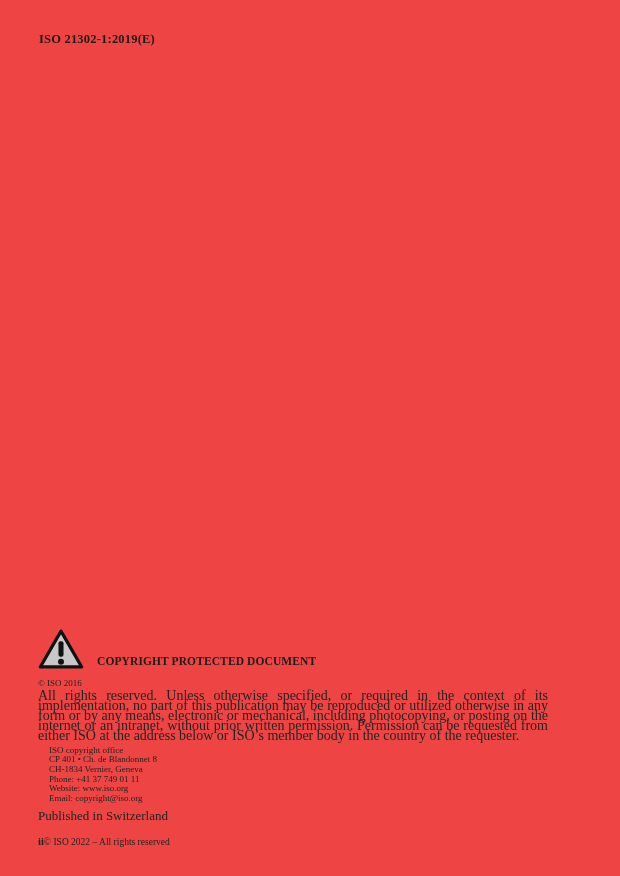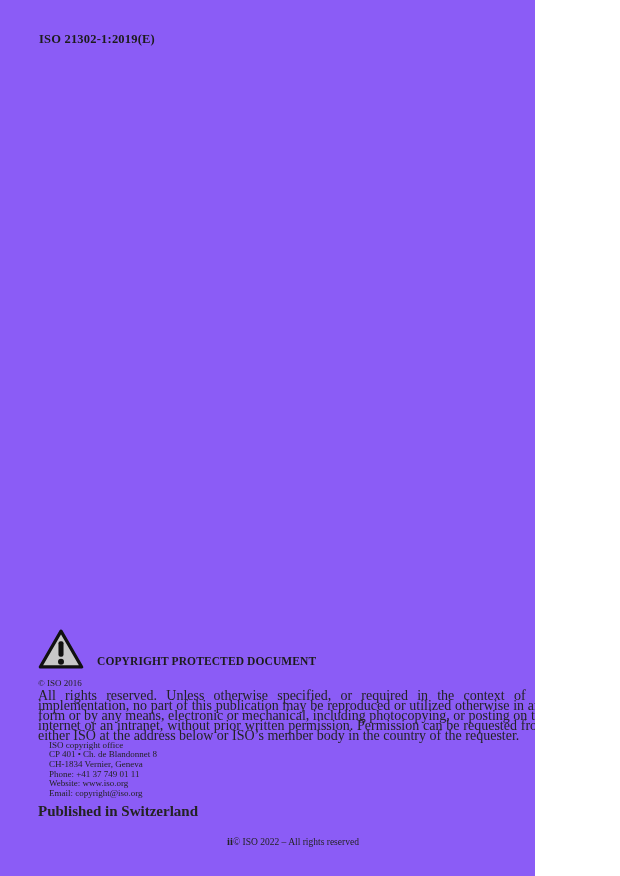--- a/index.html
+++ b/index.html
@@ -4,22 +4,22 @@
 <style>
   * { margin: 0; padding: 0; box-sizing: border-box; }
   html, body { background: #ffffff; }
   body {
     width: 620px; height: 876px;
     font-family: "Liberation Serif", serif;
     color: #232323;
   }
   .page {
     position: relative;
-    width: 535px; height: 876px;
-    background: #8b5cf6;
+    width: 620px; height: 876px;
+    background: #ef4444;
     overflow: hidden;
   }
   .doc-ref {
     position: absolute;
     top: 32px; left: 39px;
     font-size: 12.5px;
     font-weight: bold;
     letter-spacing: 0.2px;
     color: #1c1c1c;
   }
@@ -55,32 +55,32 @@
     font-size: 14px;
     line-height: 9.9px;
     text-align: justify;
     margin-top: 3px;
     width: 510px;
   }
   .address {
     font-size: 9px;
     line-height: 9.7px;
     margin-left: 11px;
+    margin-top: 5px;
   }
   .published {
-    font-size: 15px;
+    font-size: 13px;
     margin-top: 4px;
-    font-weight: bold;
   }
   .footer {
     position: absolute;
     left: 38px; top: 836px;
     width: 510px;
     display: flex;
-    justify-content: center;
+    justify-content: flex-start;
     align-items: baseline;
     font-size: 9.5px;
   }
   .page-num {
     font-weight: bold;
     font-size: 10.5px;
   }
 </style>
 </head>
 <body>

